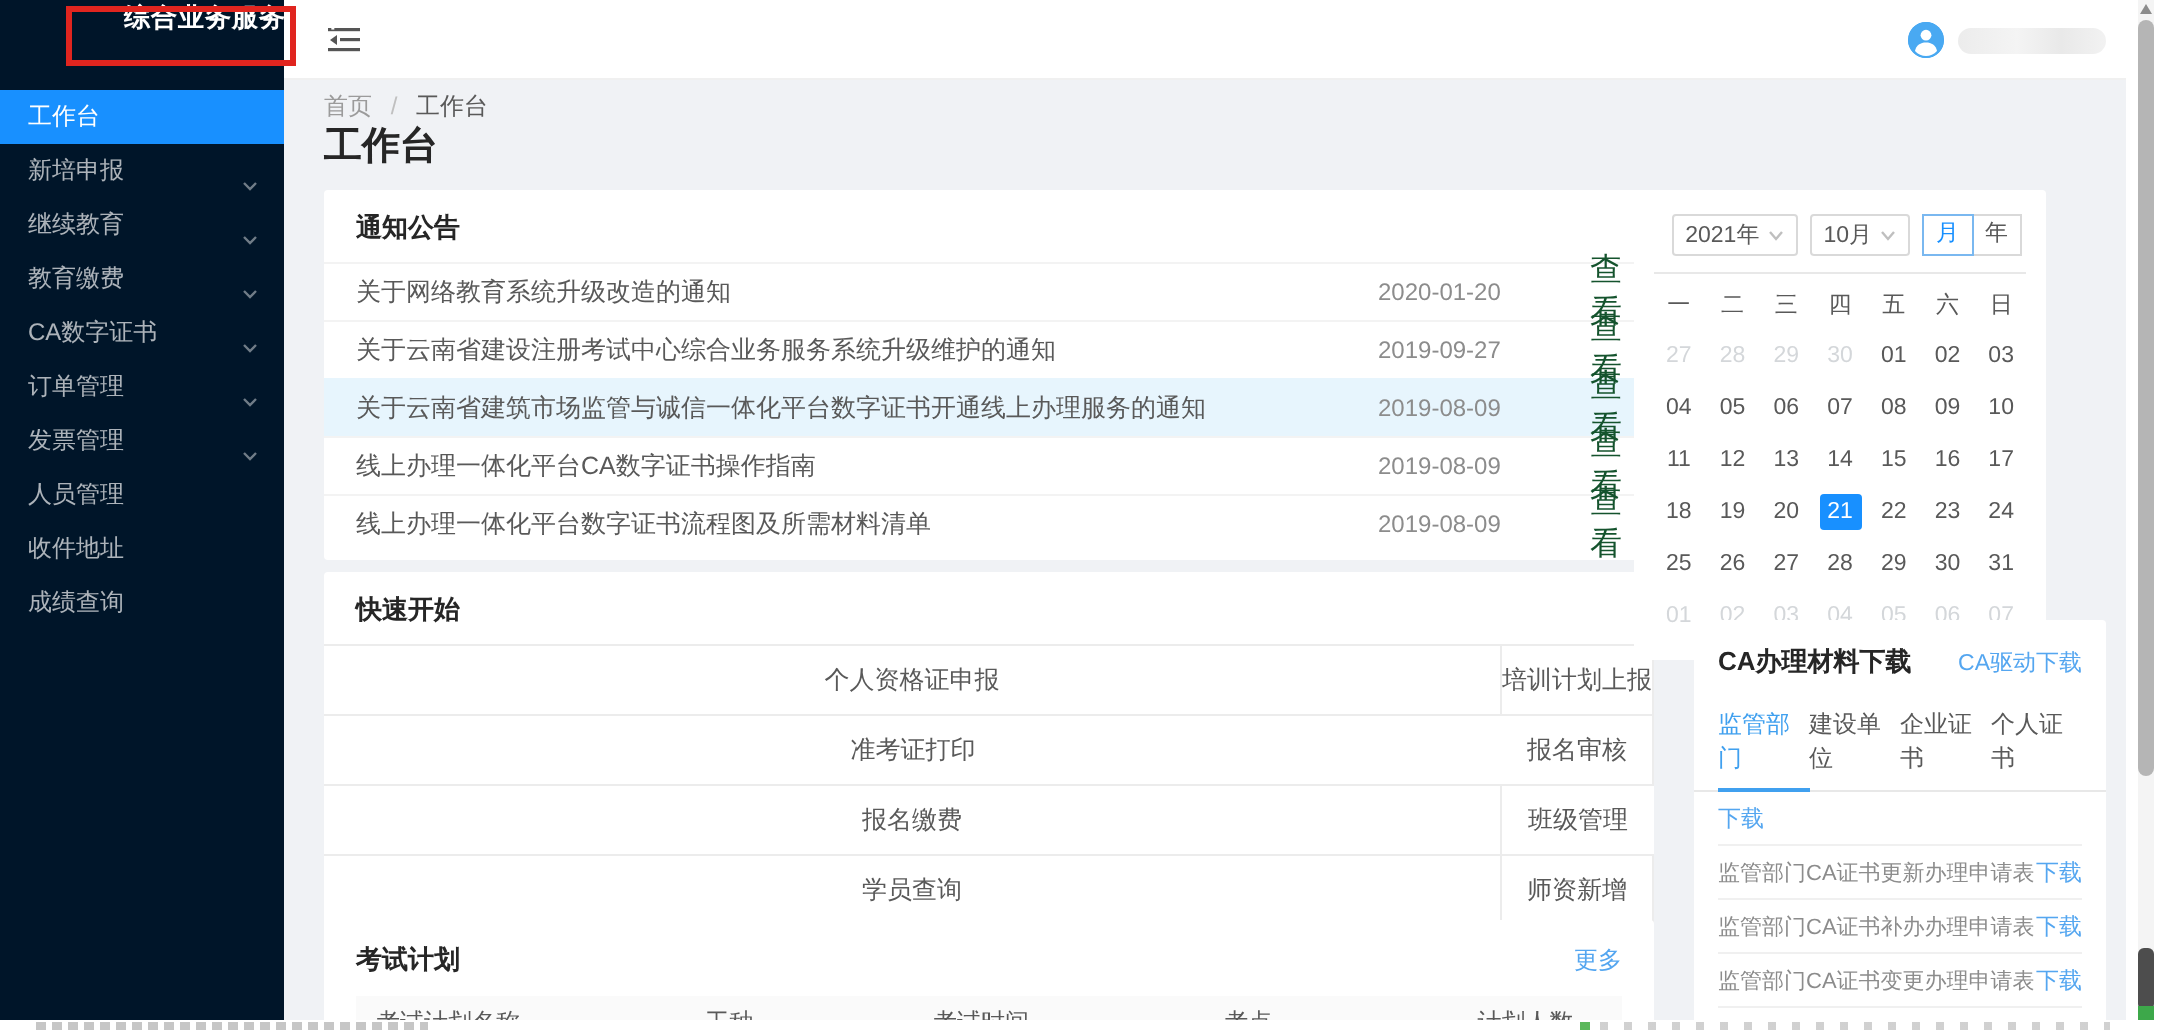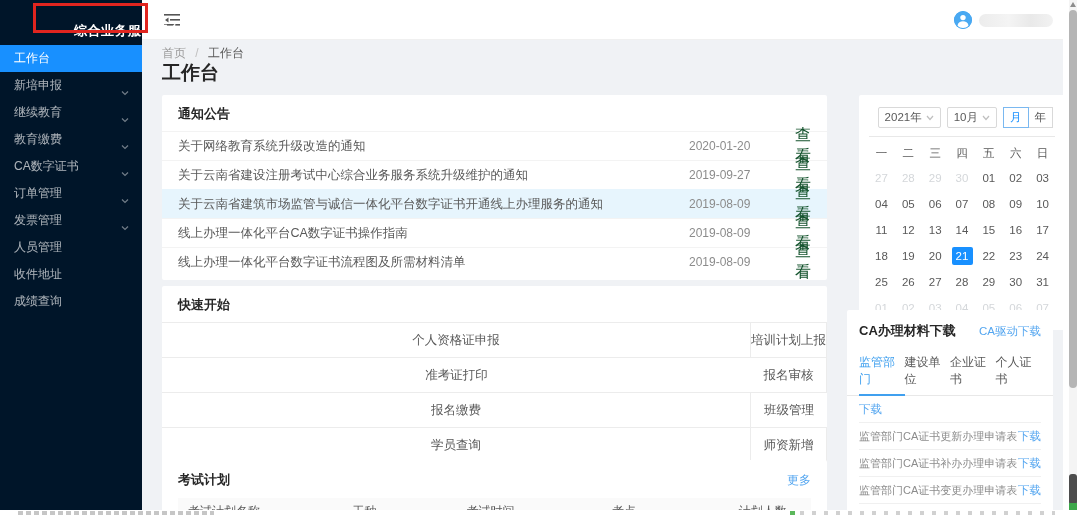--- a/index.html
+++ b/index.html
@@ -2,21 +2,21 @@
 <html><head>
 <meta charset="utf-8">
 <style>
   * { margin:0; padding:0; box-sizing:border-box; }
   html,body { width:1080px; height:516px; overflow:hidden; background:#fff;
     font-family:"Liberation Sans","DejaVu Sans",sans-serif; }
   .app { position:relative; width:1080px; height:516px; background:#fff; }
 
   
   .sidebar { position:absolute; left:0; top:0; width:142px; height:510px; background:#001529; z-index:5; }
-  .logo { position:relative; height:40px; display:flex; align-items:flex-end; padding-left:24px;gap:42px; }
+  .logo { position:relative; height:40px; display:flex; align-items:flex-start; padding-left:12px;gap:42px; }
   .logo-text { color:#fff; font-weight:bold; font-size:13px; margin-left:8px; white-space:nowrap; letter-spacing:0.5px; }
   .annotation-box { position:absolute; left:33px; top:3px; width:115px; height:30px;
     border:3px solid #e0251f; z-index:50; pointer-events:none; }
   .menu { padding-top:5px; }
   .menu-item { position:relative; height:27px; line-height:27px; padding:0 12px 0 14px;
     color:rgba(255,255,255,0.68); font-size:12px; cursor:pointer; display:flex; align-items:center; }
   .menu-item.active { background:#1890ff; color:#fff; }
   .menu-item .mi-label { flex:1; white-space:nowrap; overflow:hidden; }
   .menu-item .chev { width:10px; height:10px; opacity:0.65; flex:none; }
 
@@ -64,21 +64,21 @@
   
   .card.exam { left:20px; top:420px; width:665px; height:96px; }
   .exam-head { display:flex; align-items:center; padding:11px 16px 9px; }
   .exam-head .card-title { flex:1; padding:0; }
   .more-link { color:#54a6f0; font-size:12px; cursor:pointer; }
   .exam-table-head { display:flex; margin:0 16px; background:#fafafa; height:26px;
     align-items:center; font-size:12px; color:#595959; }
   .exam-col { padding-left:10px; white-space:nowrap; }
 
   
-  .card.calendar { left:717px; top:55px; width:206px; height:235px; }
+  .card.calendar { left:675px; top:55px; width:206px; height:235px; }
   .cal-controls { display:flex; justify-content:flex-end; align-items:center; padding:12px 12px 8px; gap:6px; }
   .cal-select { display:flex; align-items:center; gap:4px; border:1px solid #d9d9d9; border-radius:2px;
     height:21px; padding:0 6px; font-size:11.5px; color:#595959; cursor:pointer; background:#fff; }
   .cal-select .sel-chev { color:#bfbfbf; font-size:9px; }
   .mode-group { display:flex; }
   .mode-btn { height:21px; line-height:19px; padding:0 6px; font-size:11.5px; border:1px solid #d9d9d9;
     color:#595959; background:#fff; cursor:pointer; }
   .mode-btn.active { border-color:#7ab8f0; color:#1890ff; position:relative; z-index:2; }
   .mode-btn + .mode-btn { margin-left:-1px; }
   .cal-divider { height:1px; background:#e8e8e8; margin:0 10px; }

